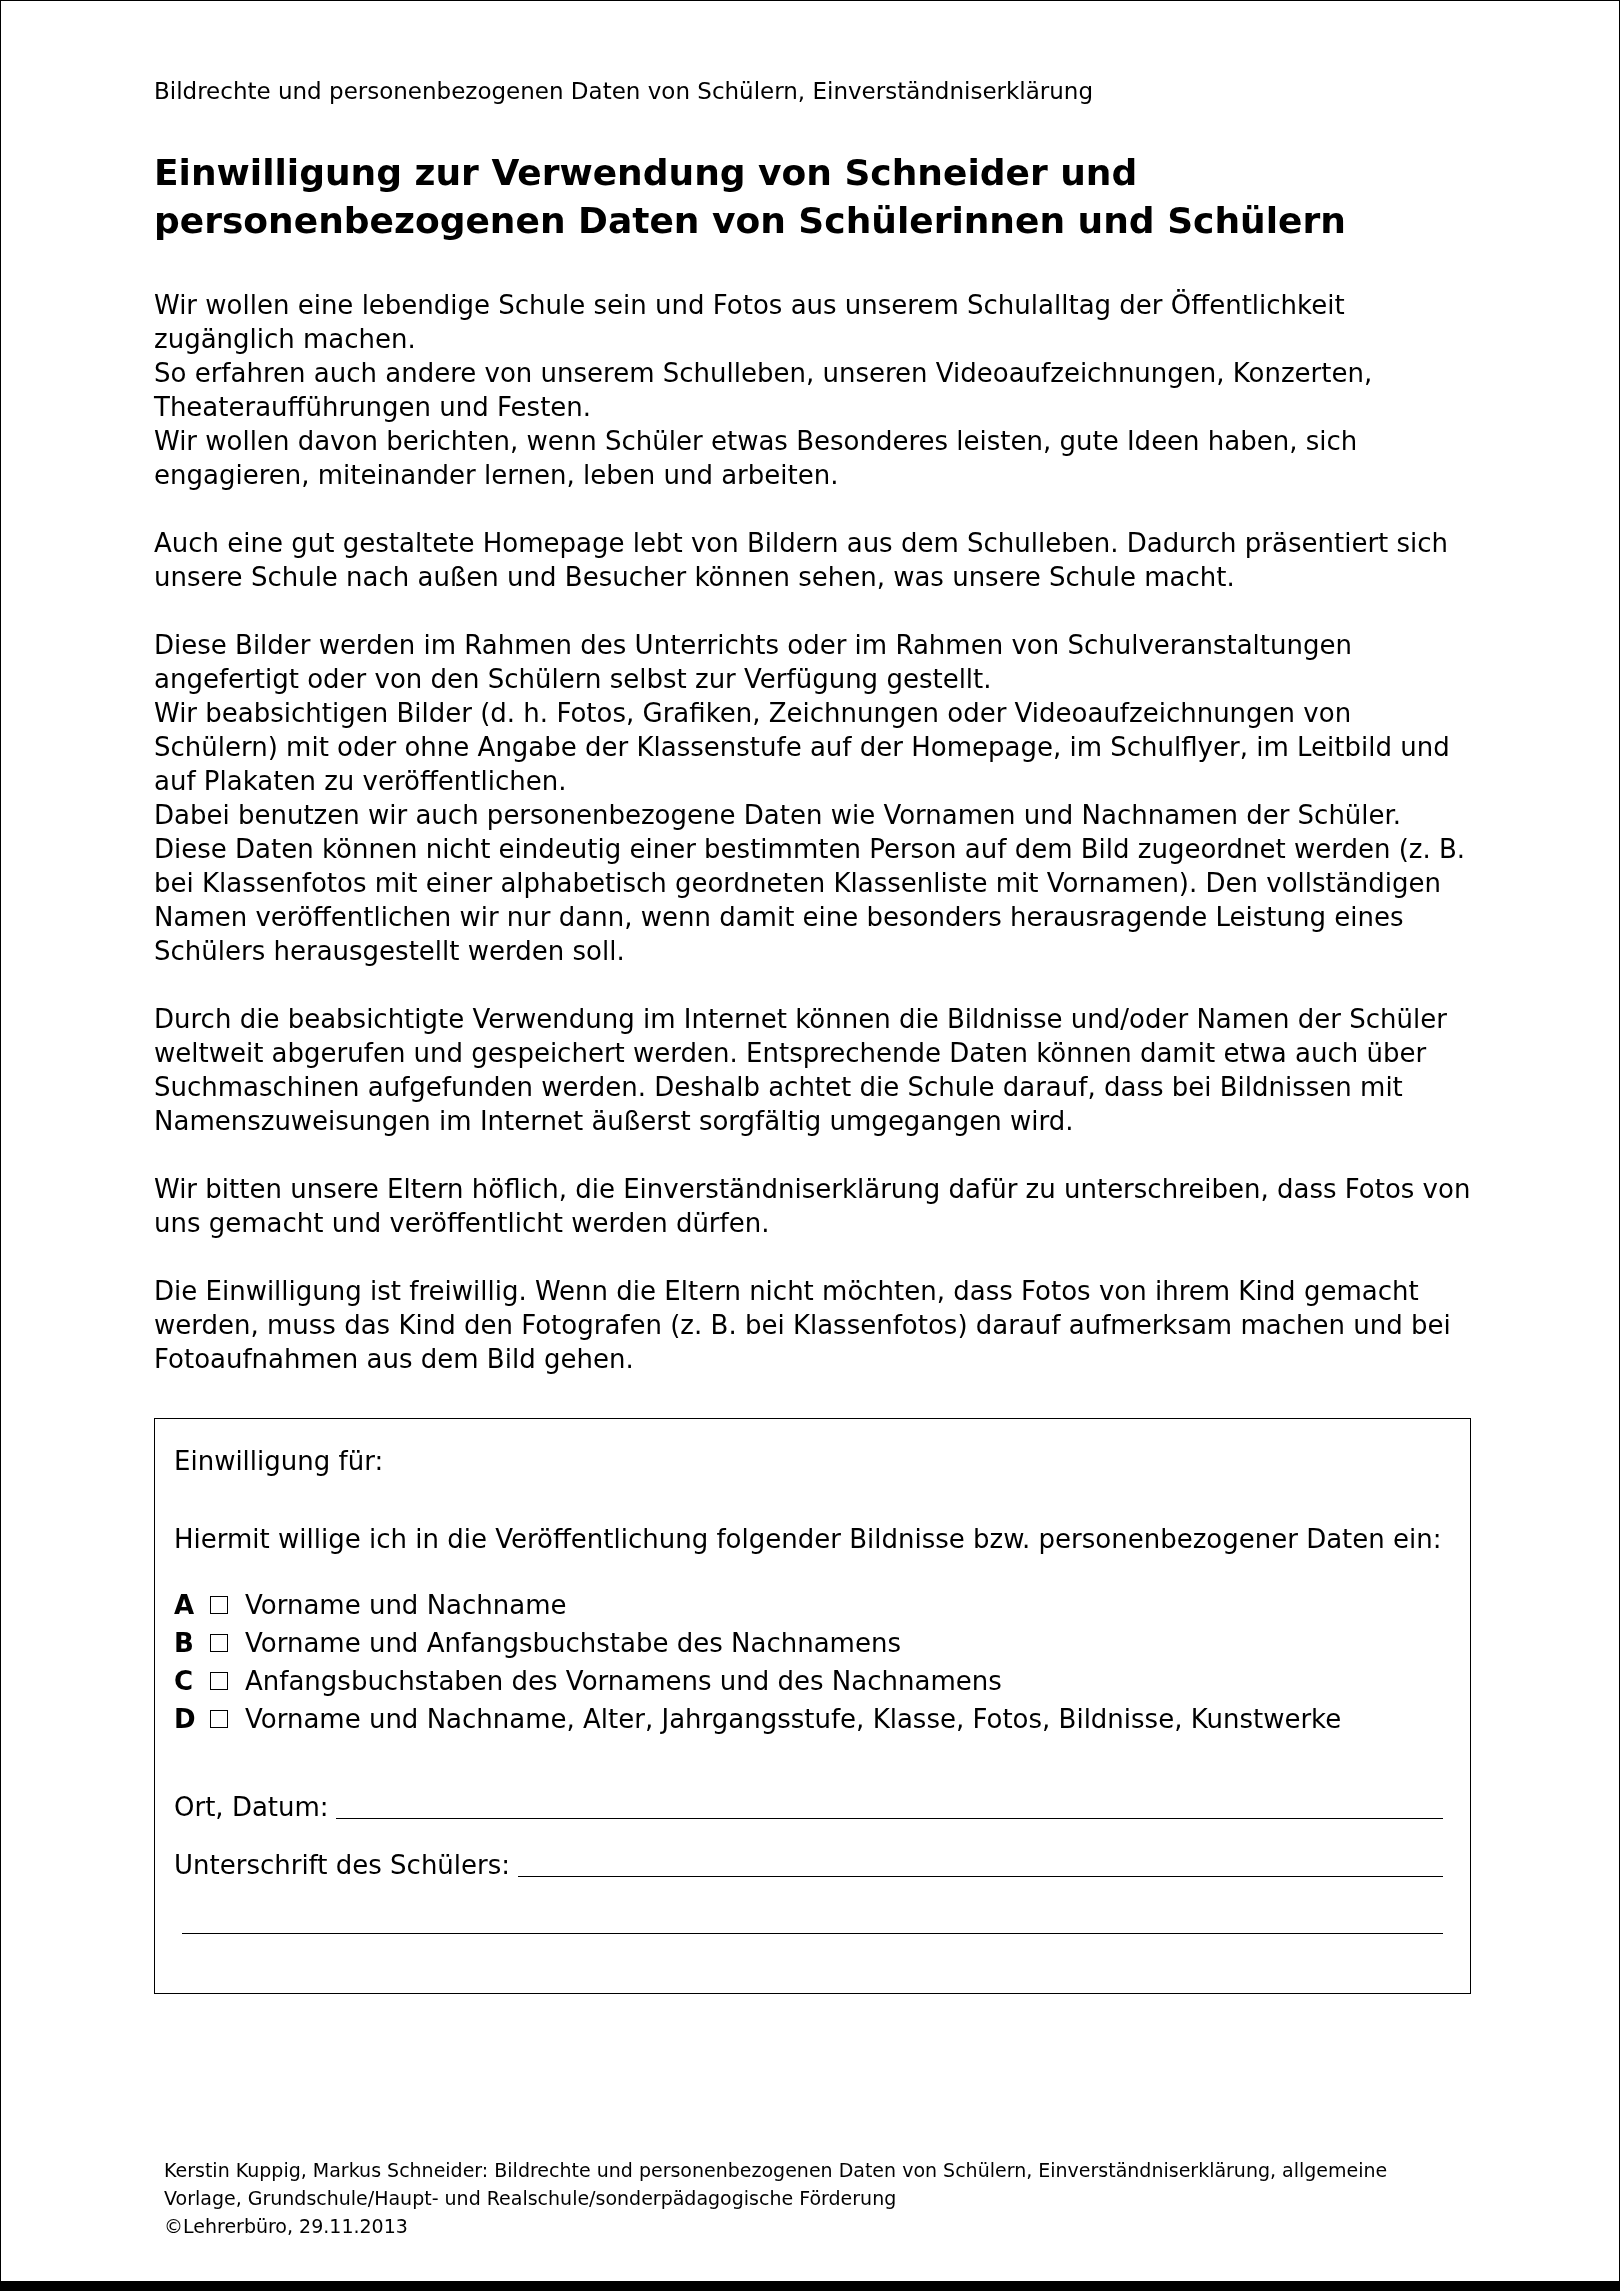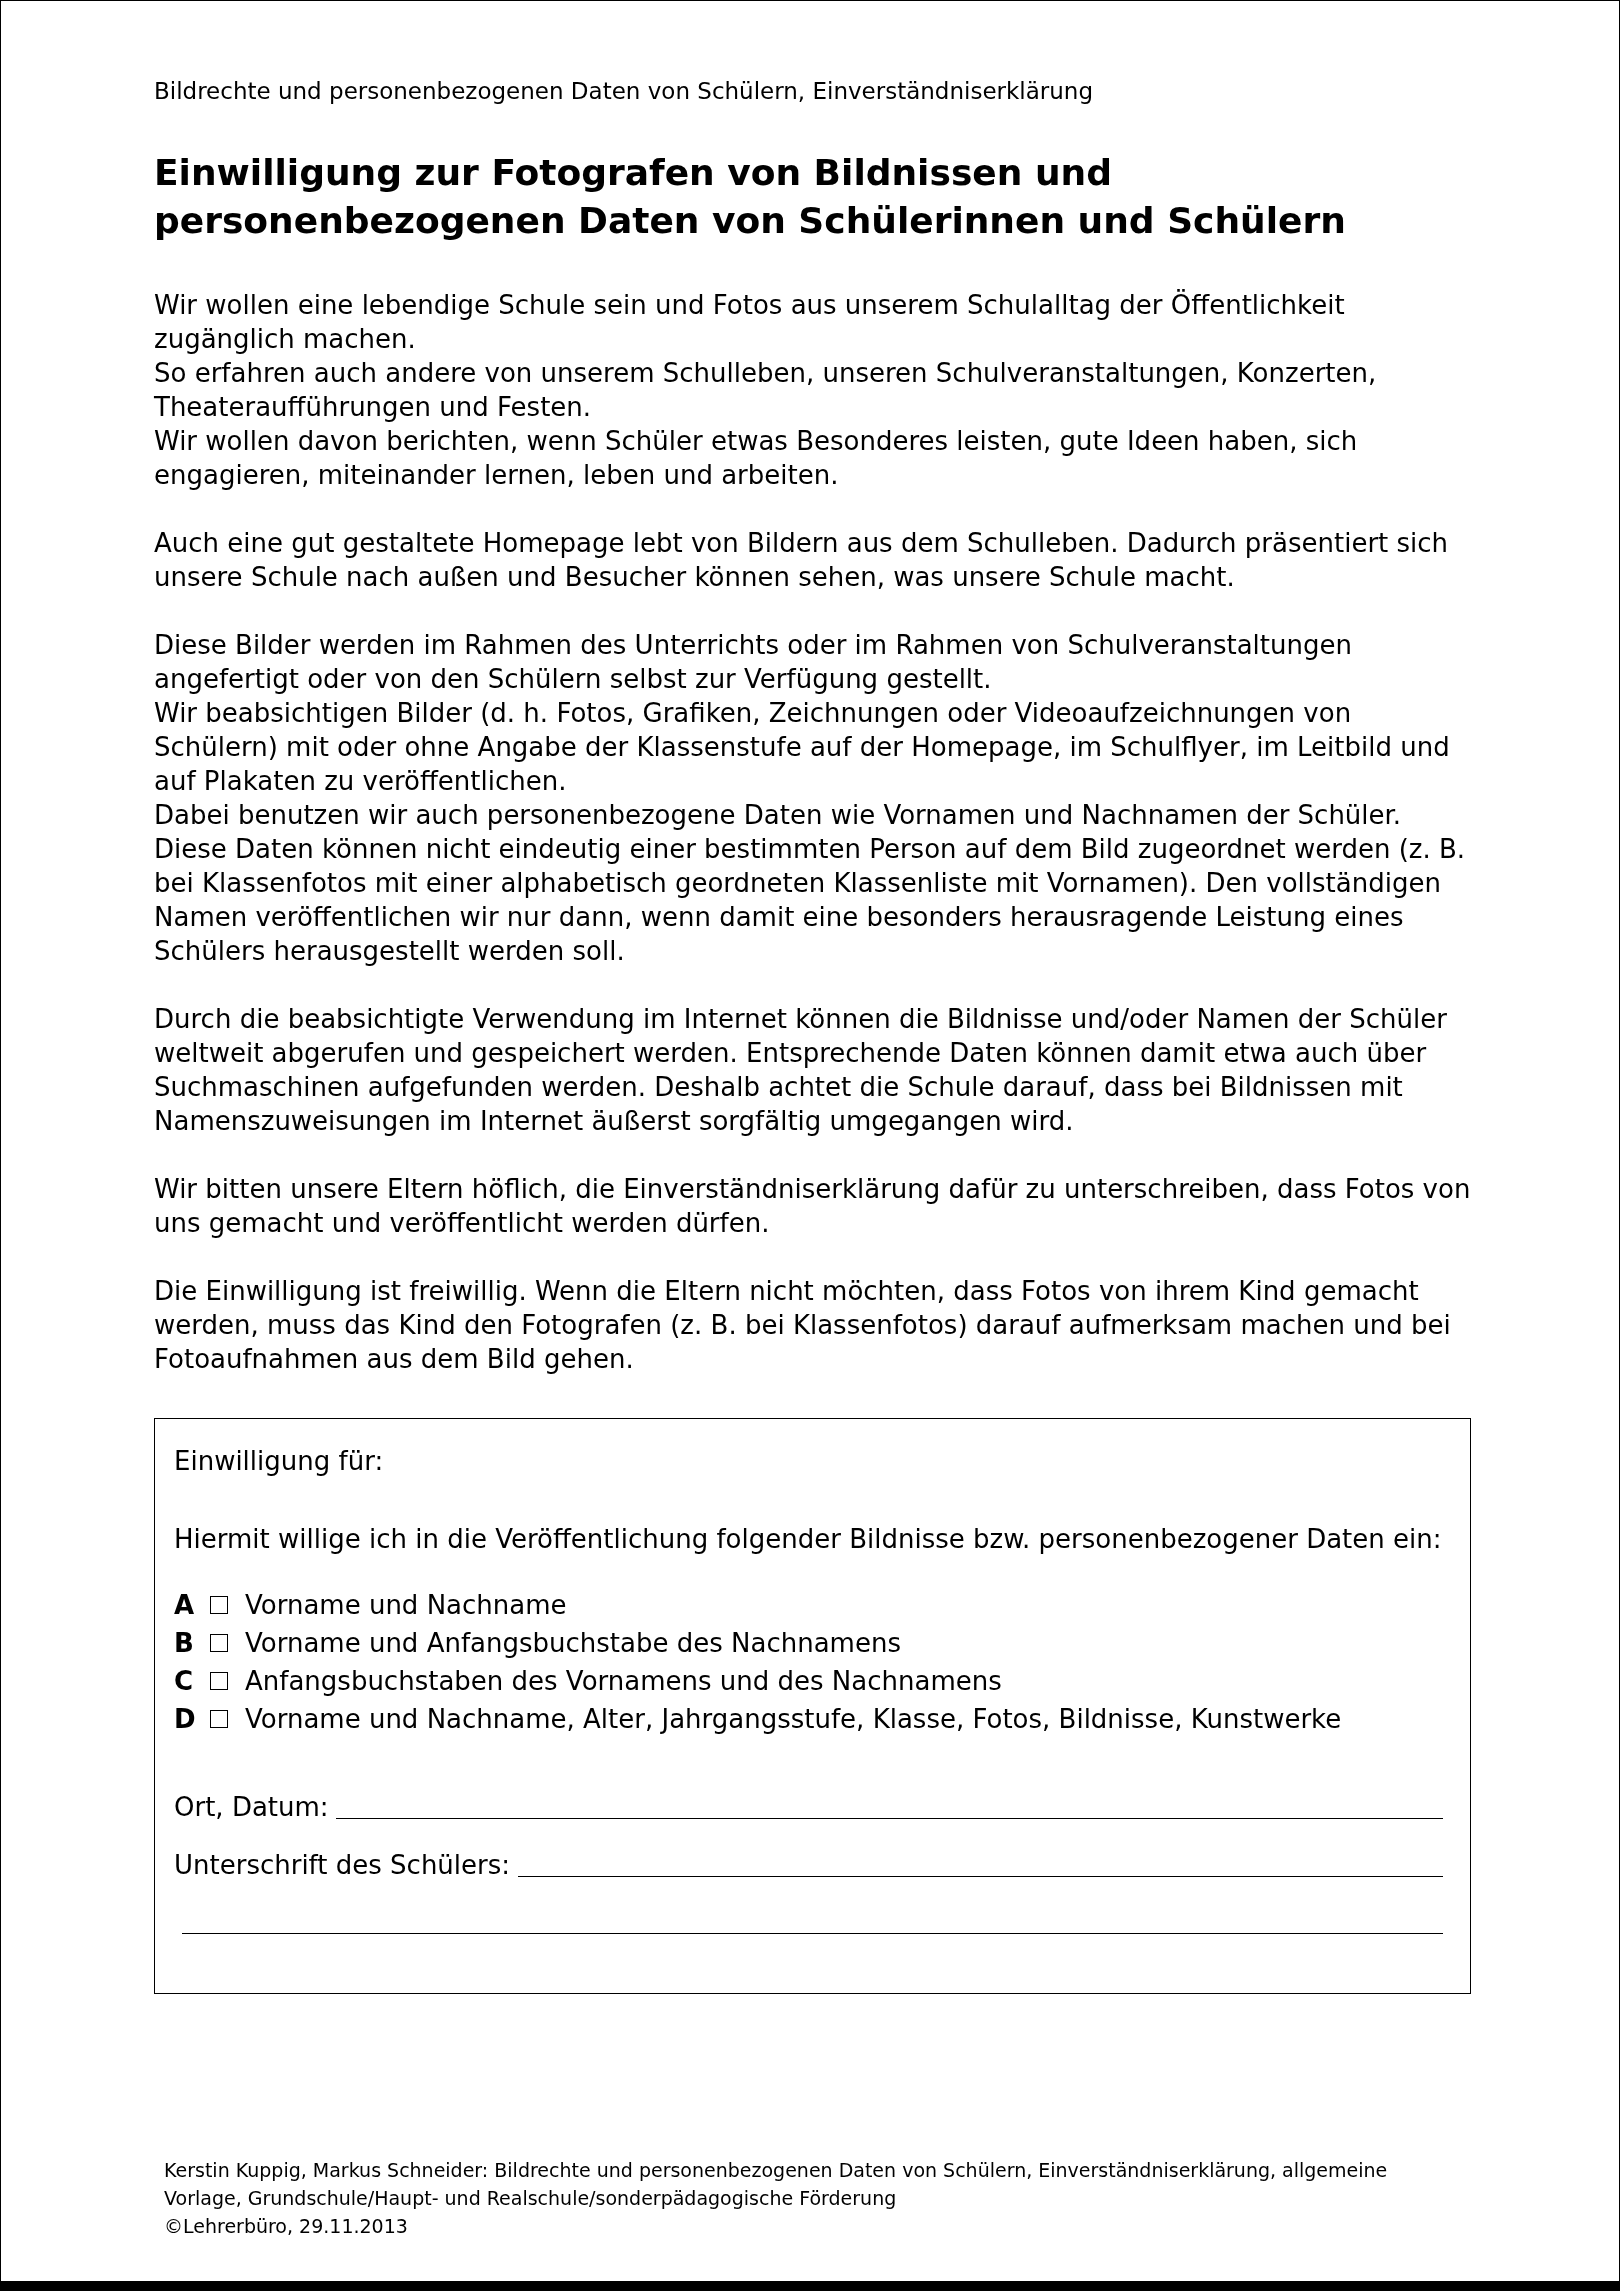--- a/index.html
+++ b/index.html
@@ -88,27 +88,27 @@
 </style>
 </head>
 <body>
 
 <div class="page">
   <div class="content">
 
     <div class="doc-header">Bildrechte und personenbezogenen Daten von Schülern, Einverständniserklärung</div>
 
     <div class="doc-title">
-      <div class="title-line">Einwilligung zur Fotografen von Bildnissen und</div>
+      <div class="title-line">Einwilligung zur Verwendung von Schneider und</div>
       <div class="title-line">personenbezogenen Daten von Schülerinnen und Schülern</div>
     </div>
 
     <div class="para">
       <div>Wir wollen eine lebendige Schule sein und Fotos aus unserem Schulalltag der Öffentlichkeit zugänglich machen.</div>
-      <div>So erfahren auch andere von unserem Schulleben, unseren Schulveranstaltungen, Konzerten, Theateraufführungen und Festen.</div>
+      <div>So erfahren auch andere von unserem Schulleben, unseren Videoaufzeichnungen, Konzerten, Theateraufführungen und Festen.</div>
       <div>Wir wollen davon berichten, wenn Schüler etwas Besonderes leisten, gute Ideen haben, sich engagieren, miteinander lernen, leben und arbeiten.</div>
     </div>
 
     <div class="para">
       <div>Auch eine gut gestaltete Homepage lebt von Bildern aus dem Schulleben. Dadurch präsentiert sich unsere Schule nach außen und Besucher können sehen, was unsere Schule macht.</div>
     </div>
 
     <div class="para">
       <div>Diese Bilder werden im Rahmen des Unterrichts oder im Rahmen von Schulveranstaltungen angefertigt oder von den Schülern selbst zur Verfügung gestellt.</div>
       <div>Wir beabsichtigen Bilder (d. h. Fotos, Grafiken, Zeichnungen oder Videoaufzeichnungen von Schülern) mit oder ohne Angabe der Klassenstufe auf der Homepage, im Schulflyer, im Leitbild und auf Plakaten zu veröffentlichen.</div>

